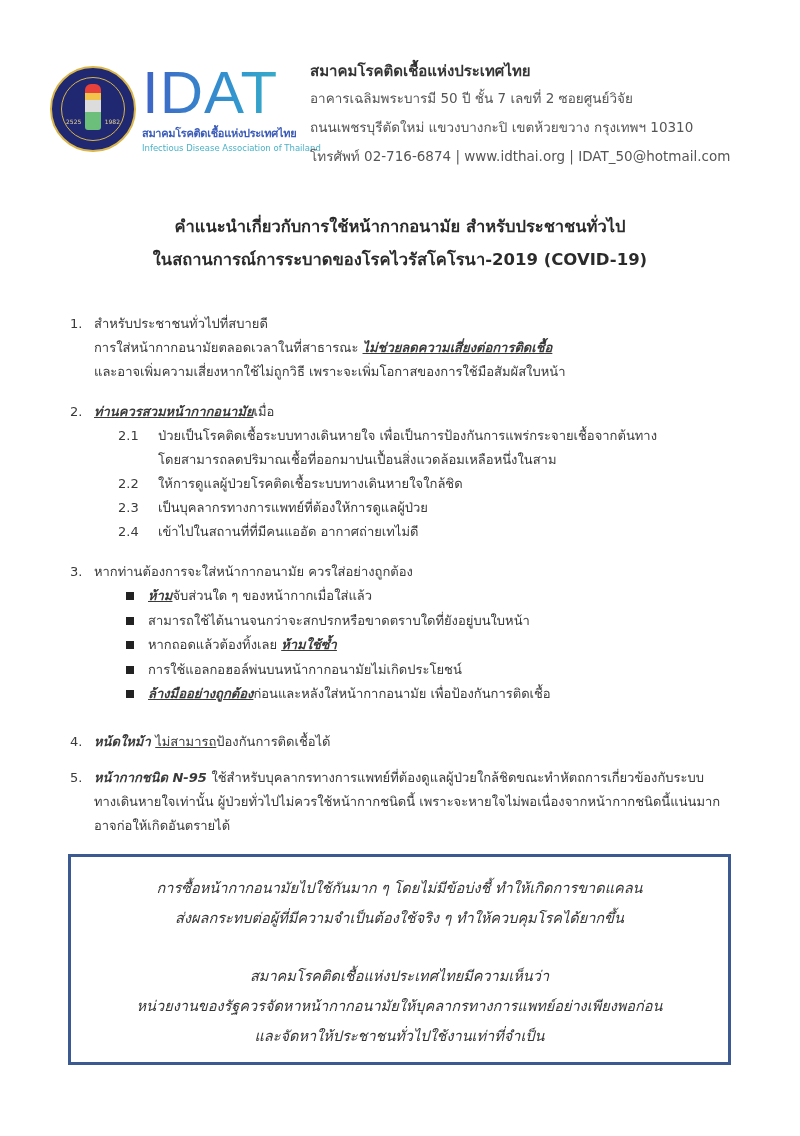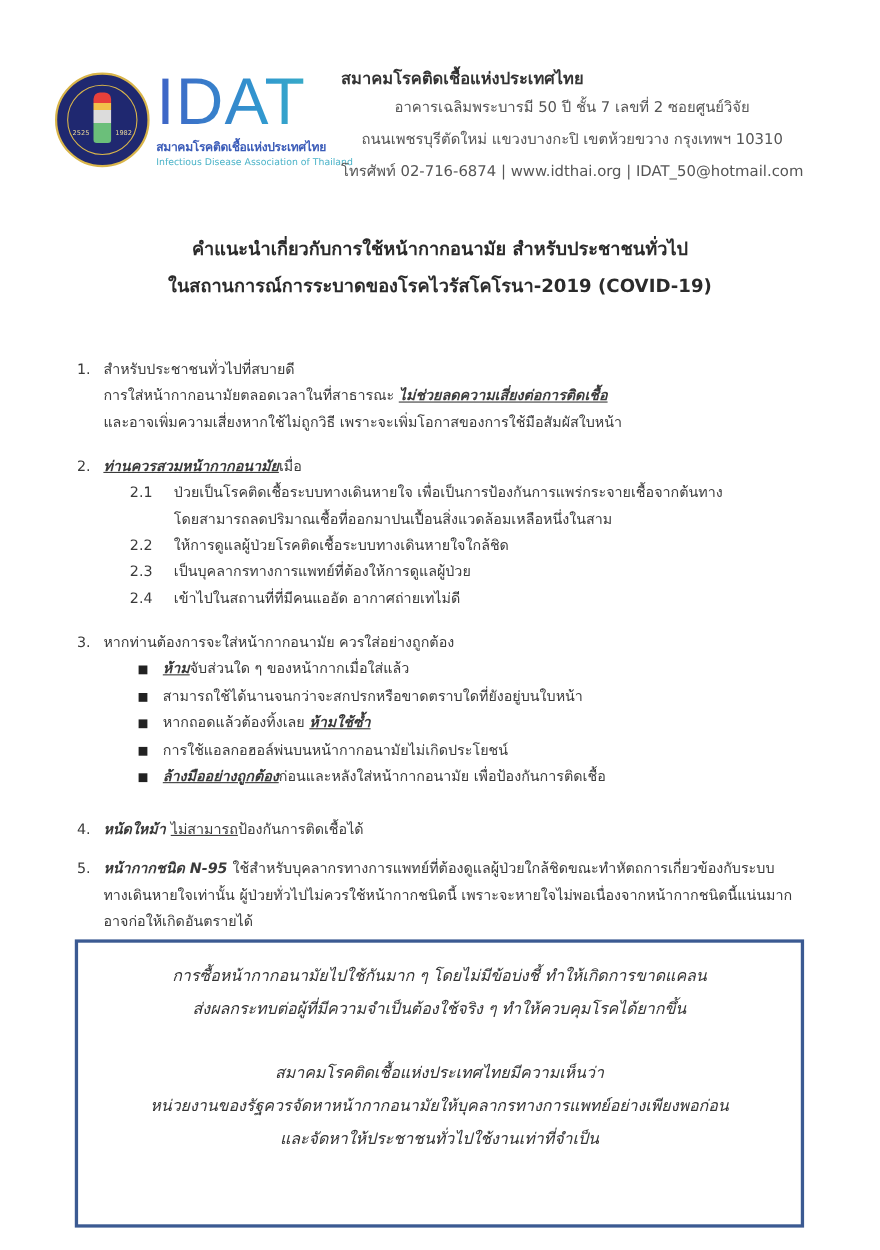--- a/index.html
+++ b/index.html
@@ -26,36 +26,36 @@
   .logo-text { position: absolute; left: 92px; top: 6px; }
   .logo-idat {
     font-family: "Liberation Sans", sans-serif; font-size: 60px; line-height: 58px; letter-spacing: 1px;
     background: linear-gradient(90deg, #3f63c6 0%, #3199cf 55%, #3fbfbf 100%);
     -webkit-background-clip: text; background-clip: text; color: transparent; font-weight: normal;
   }
   .logo-thai { font-size: 11px; color: #3a5bb8; font-weight: bold; margin-top: 2px; letter-spacing: -0.3px; }
   .logo-en { font-size: 8.5px; color: #4ab3c8; margin-top: 1px; }
   .contact { position: absolute; left: 260px; top: 0; }
   .contact .org { font-size: 15px; font-weight: bold; color: #333; line-height: 26px; }
-  .contact .line { font-size: 13.5px; color: #555; line-height: 29px; white-space: nowrap; text-align: center; }
+  .contact .line { font-size: 13.5px; color: #555; line-height: 29px; white-space: nowrap; }
 
   .title { position: absolute; left: 0; width: 800px; top: 210px; text-align: center; font-size: 16.5px; font-weight: bold; color: #2b2b2b; line-height: 33px; }
 
-  .section { position: absolute; left: 70px; width: 700px; font-size: 13px; color: #3a3a3a; line-height: 24px; margin-top: 13px; }
+  .section { position: absolute; left: 70px; width: 700px; font-size: 13px; color: #3a3a3a; line-height: 24px; }
   .num { display: inline-block; width: 24px; }
   .indent { padding-left: 24px; }
   .b { font-weight: bold; font-style: italic; }
   .u { text-decoration: underline; }
   .sub { display: flex; padding-left: 48px; }
   .sub .sn { width: 28px; flex: none; }
   .bul { display: flex; padding-left: 56px; line-height: 24.5px; }
   .bul .sq { width: 8px; height: 8px; background: #222; margin-top: 8px; margin-right: 14px; flex: none; }
 
   .notice {
-    position: absolute; left: 68px; top: 854px; width: 663px; height: 262px; box-sizing: border-box;
+    position: absolute; left: 68px; top: 854px; width: 663px; height: 211px; box-sizing: border-box;
     border: 3px solid #3b5a92; text-align: center; font-style: italic; font-size: 14.5px; color: #333; line-height: 30px;
     padding-top: 16px;
   }
   .gap { height: 28px; }
 </style>
 </head>
 <body>
 
 <div class="header">
   <div class="seal">

